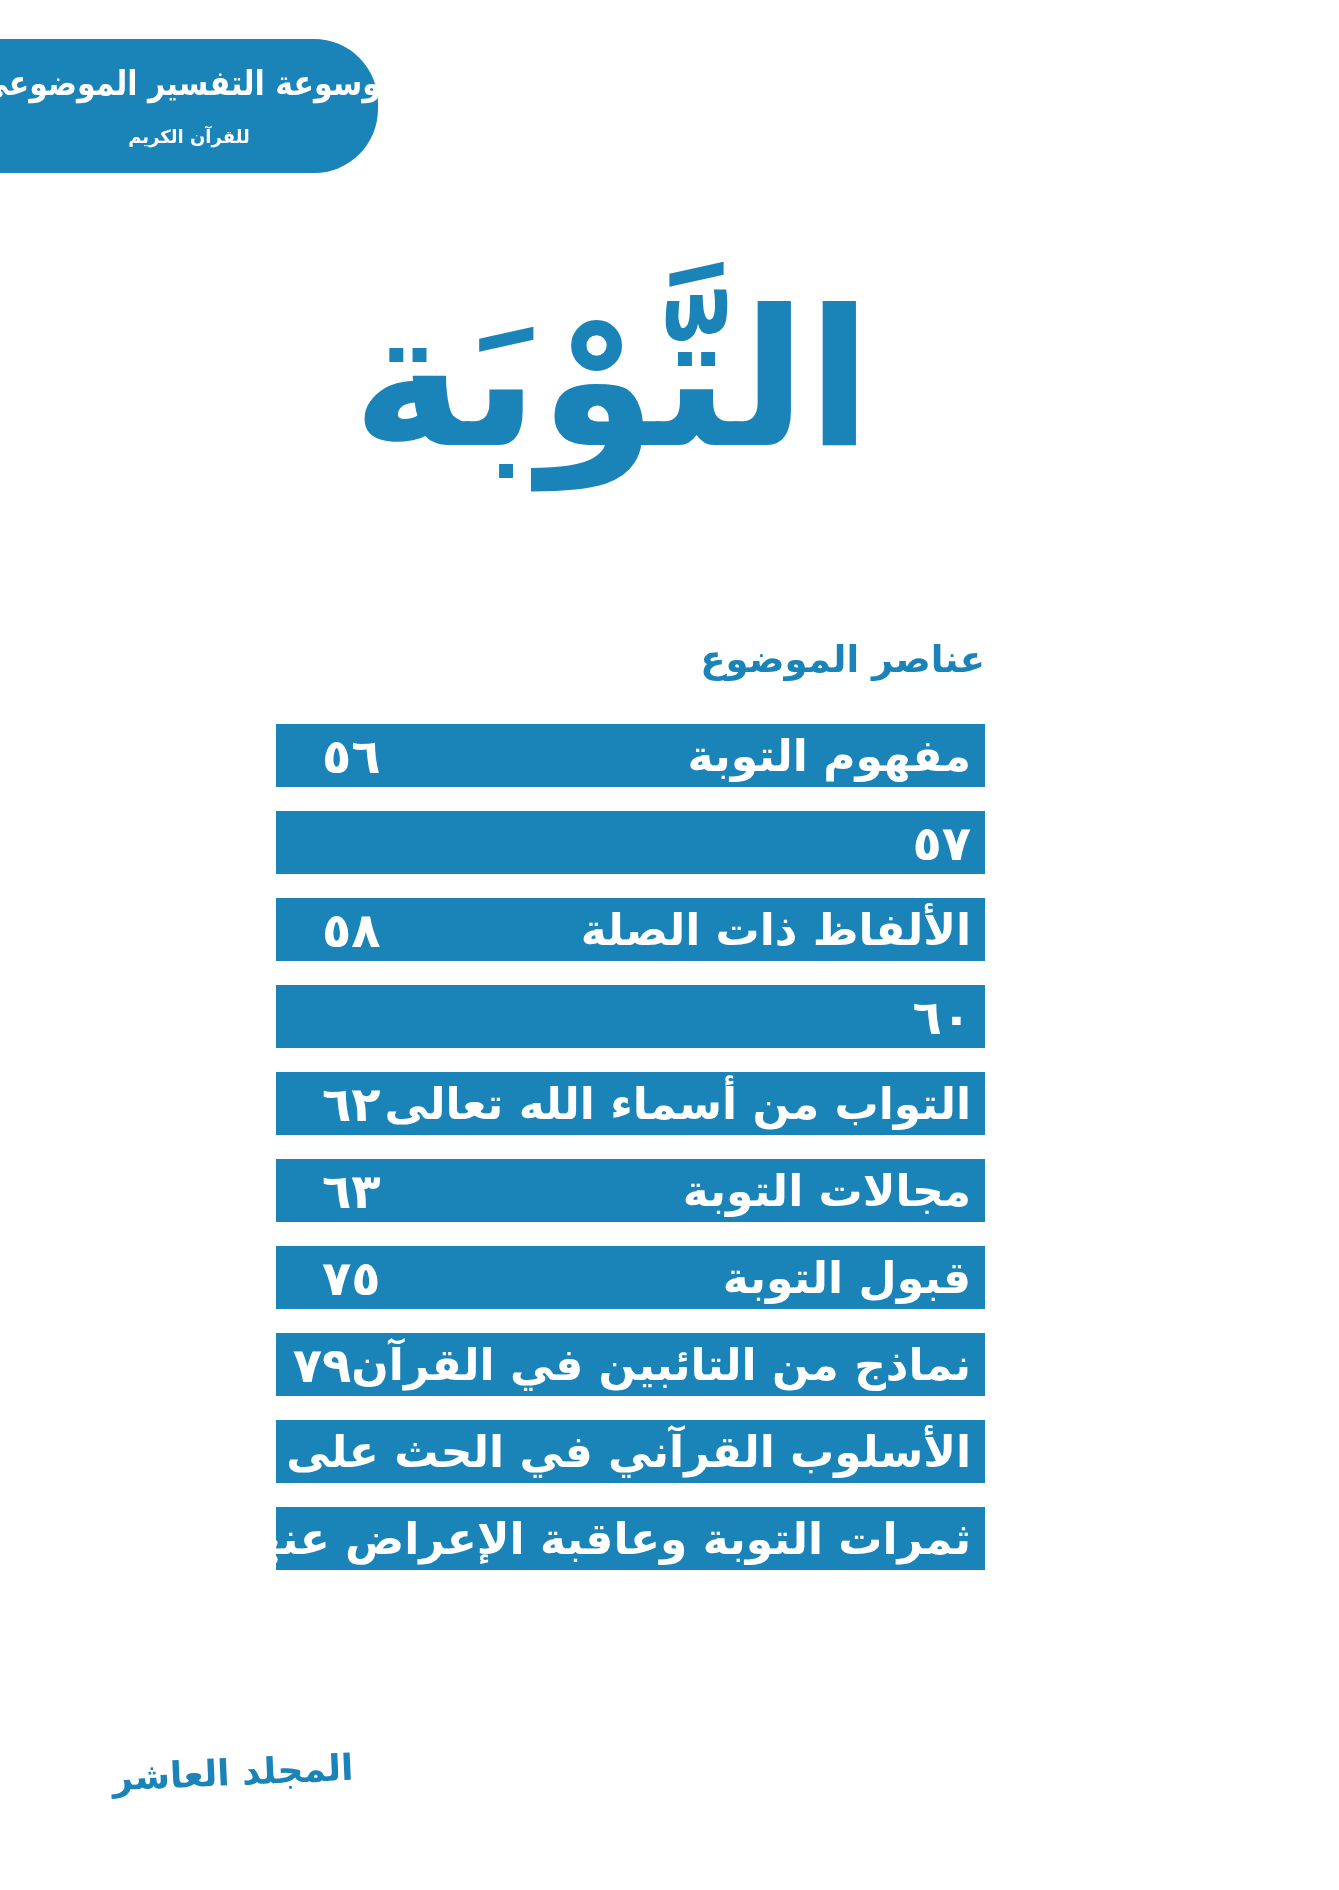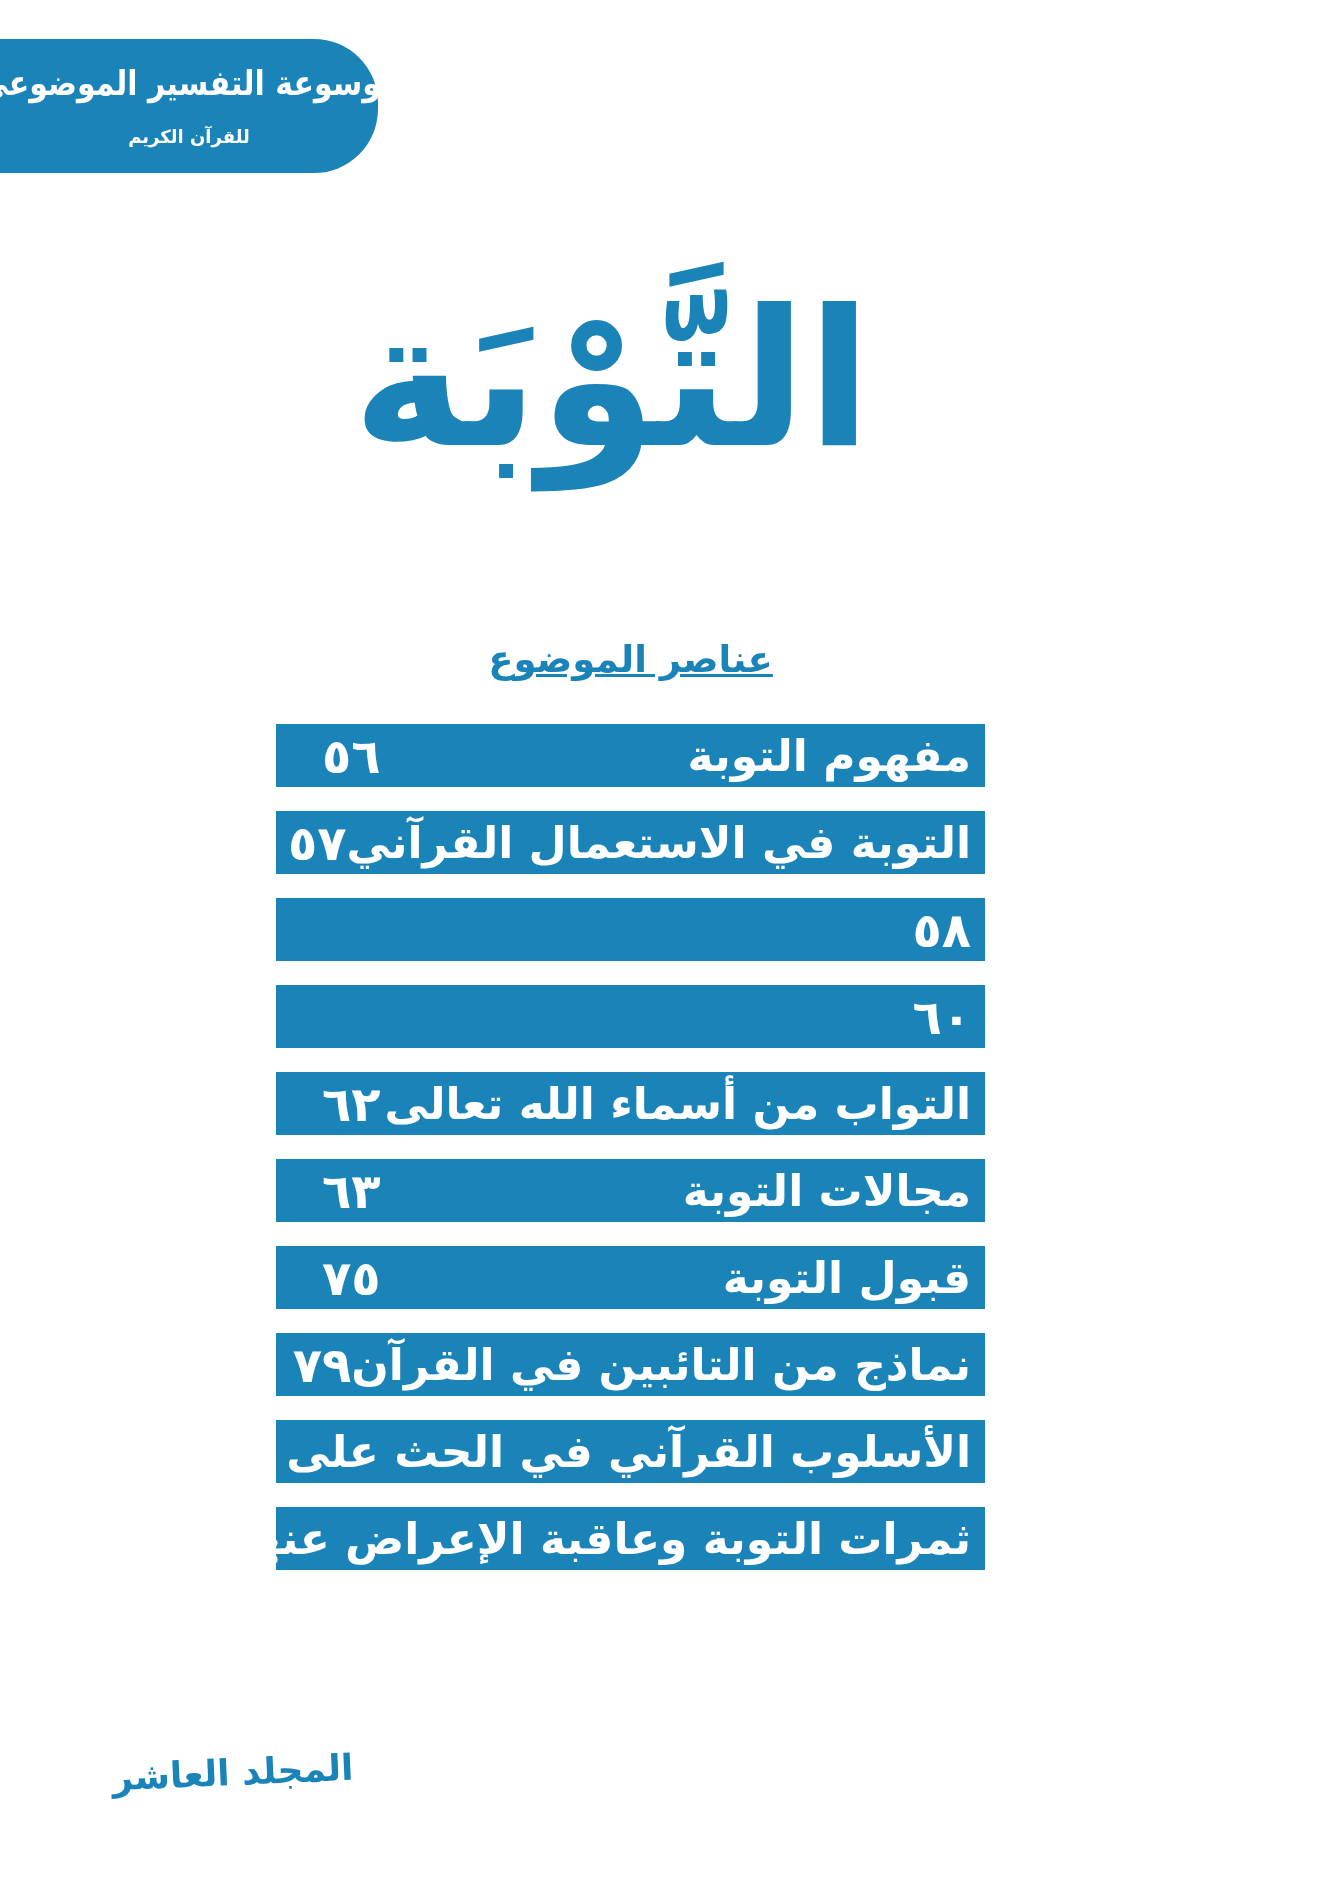--- a/index.html
+++ b/index.html
@@ -61,25 +61,23 @@
     font-weight: bold;
     line-height: 1;
   }
 
   
   .toc-heading {
     position: absolute;
     left: 276px;
     top: 638px;
     width: 709px;
-    text-align: center;
     color: var(--accent);
     font-size: 37px;
     font-weight: bold;
-    text-decoration: underline;
   }
 
   
   .toc {
     position: absolute;
     left: 276px;
     top: 724px;
     width: 709px;
   }
   .bar {
@@ -133,25 +131,25 @@
   <div class="toc-heading">عناصر الموضوع</div>
 
   <div class="toc">
 
       <div class="bar">
         <span class="lbl">مفهوم التوبة</span>
         <span class="num">٥٦</span>
       </div>
 
       <div class="bar">
-        <span class="lbl">التوبة في الاستعمال القرآني</span>
         <span class="num">٥٧</span>
       </div>
 
       <div class="bar">
+        <span class="lbl">الألفاظ ذات الصلة</span>
         <span class="num">٥٨</span>
       </div>
 
       <div class="bar">
         <span class="num">٦٠</span>
       </div>
 
       <div class="bar">
         <span class="lbl">التواب من أسماء الله تعالى</span>
         <span class="num">٦٢</span>

